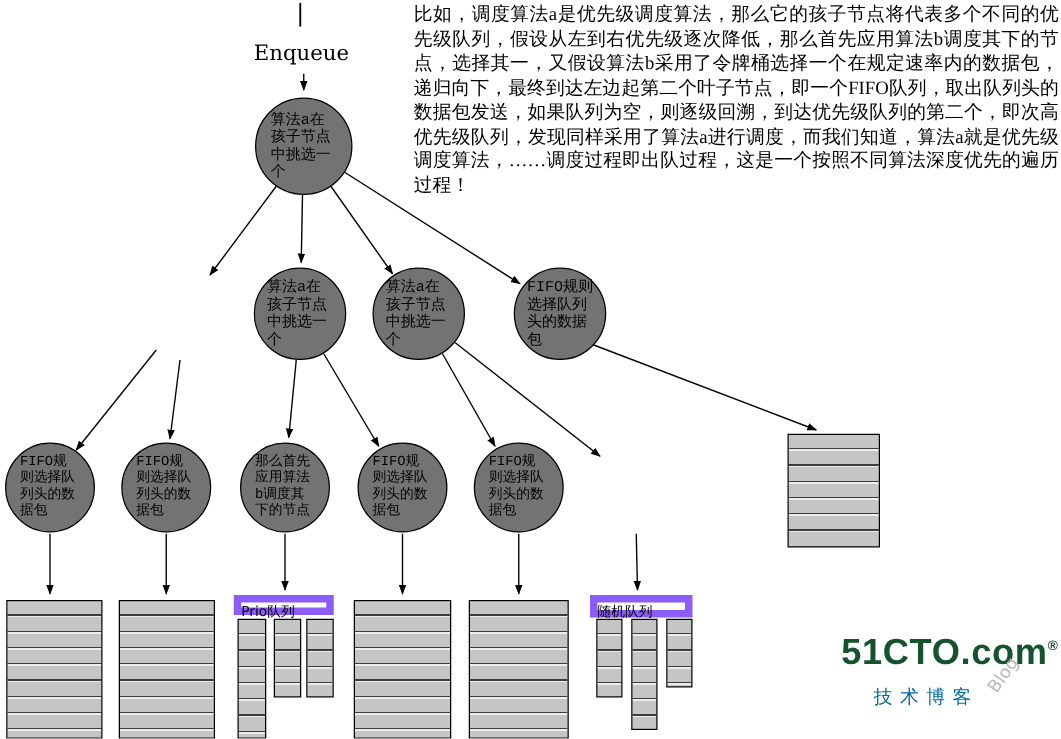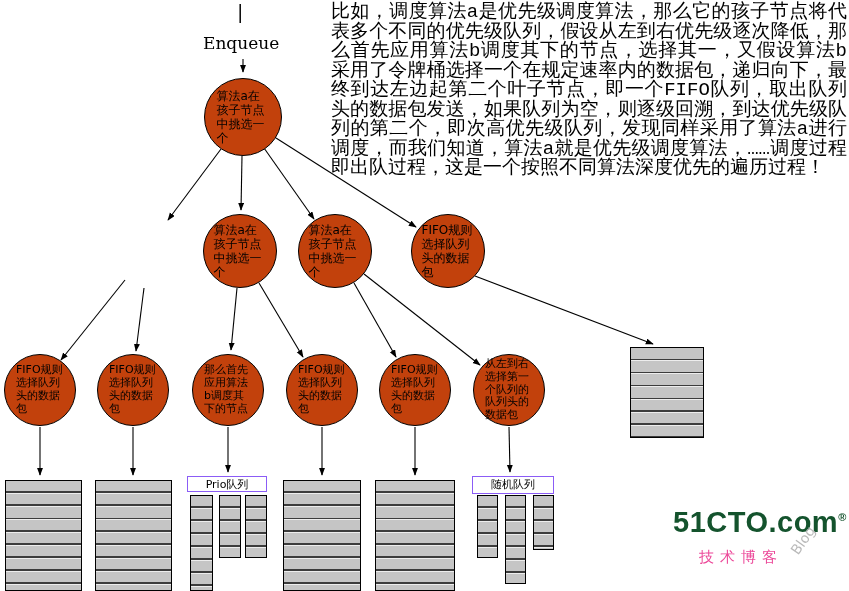--- a/index.html
+++ b/index.html
@@ -4,58 +4,58 @@
 <style>
   html,body{margin:0;padding:0;background:#fff;}
   .canvas{
     position:relative;width:849px;height:591px;background:#ffffff;overflow:hidden;
     font-family:"DejaVu Sans","Liberation Sans",sans-serif;color:#000;
   }
   .arrows{position:absolute;left:0;top:0;pointer-events:none;}
   .arrows line{stroke:#000;stroke-width:1.1;}
 
   .node{
-    position:absolute;border:1.2px solid #000;border-radius:50%;background:#c2410c;
-    display:flex;align-items:center;justify-content:center;box-sizing:border-box;
+    position:absolute;border:1.2px solid #000;border-radius:50%;background:#737373;
+    display:flex;align-items:center;justify-content:center;box-sizing:border-box;font-family:Liberation Mono, monospace;
   }
   .n-lg{width:78px;height:78px;}
   .n-md{width:74px;height:74px;}
   .n-sm{width:72px;height:72px;}
   .ntxt{display:block;line-height:1.18;text-align:left;}
   .n-lg .ntxt,.n-md .ntxt{width:53px;font-size:12px;}
   .n-sm .ntxt{width:48px;font-size:11px;}
 
   .queue{
     position:absolute;border:1px solid #000;box-sizing:border-box;
     background:repeating-linear-gradient(to bottom,
       #c5c5c5 0px,#c5c5c5 10.5px,
       #3c3c3c 10.5px,#3c3c3c 11.6px,
       #ededed 11.6px,#ededed 13px);
   }
   .qlabel{
-    position:absolute;border:1px solid #8b5cf6;background:#fff;box-sizing:border-box;
-    font-size:11px;line-height:13px;text-align:center;padding-top:1px;
+    position:absolute;border:6px solid #8b5cf6;background:#fff;box-sizing:border-box;
+    font-size:11px;line-height:13px;text-align:left;padding-top:1px;
   }
 
   .enq-tick{position:absolute;left:237px;top:0px;font-size:19px;font-family:"DejaVu Serif","Liberation Serif",serif;}
   .enq-label{position:absolute;left:203px;top:33px;font-size:17px;font-family:"DejaVu Serif","Liberation Serif",serif;}
 
   .para{
     position:absolute;left:331px;top:3px;width:516px;
-    font-size:19px;line-height:19.5px;text-align:justify;
-    font-family:Liberation Mono, monospace;
+    font-size:15px;line-height:19.5px;text-align:justify;
+    font-family:Liberation Serif, serif;
   }
 
   .logo-brand{
     position:absolute;left:673px;top:506px;font-size:29px;font-weight:bold;
     color:#14532d;letter-spacing:0.5px;font-family:"Liberation Sans","DejaVu Sans",sans-serif;
   }
   .logo-reg{font-size:11px;vertical-align:super;}
   .logo-tagline{
-    position:absolute;left:699px;top:548px;font-size:15px;color:#ec4899;letter-spacing:6px;
+    position:absolute;left:699px;top:548px;font-size:15px;color:#0369a1;letter-spacing:6px;
   }
   .logo-blog{
     position:absolute;left:794px;top:545px;font-size:14px;color:#b9b9b9;
     transform:rotate(-55deg);transform-origin:left center;
   }
 </style>
 </head>
 <body>
 
 <div class="canvas">
@@ -113,23 +113,20 @@
   </div>
   <div class="node n-sm" style="left:192px;top:354px;">
     <span class="ntxt">那么首先应用算法b调度其下的节点</span>
   </div>
   <div class="node n-sm" style="left:286px;top:354px;">
     <span class="ntxt">FIFO规则选择队列头的数据包</span>
   </div>
   <div class="node n-sm" style="left:379px;top:354px;">
     <span class="ntxt">FIFO规则选择队列头的数据包</span>
   </div>
-  <div class="node n-sm" style="left:473px;top:354px;">
-    <span class="ntxt">从左到右选择第一个队列的队列头的数据包</span>
-  </div>
 
   <div class="queue" style="left:5px;top:480px;width:77px;height:111px;"></div>
   <div class="queue" style="left:95px;top:480px;width:77px;height:111px;"></div>
 
   <div class="qlabel" style="left:187px;top:476px;width:80px;height:16px;">
     <span>Prio队列</span>
   </div>
   <div class="queue" style="left:190px;top:495px;width:23px;height:96px;"></div>
   <div class="queue" style="left:219px;top:495px;width:22px;height:63px;"></div>
   <div class="queue" style="left:245px;top:495px;width:22px;height:63px;"></div>

